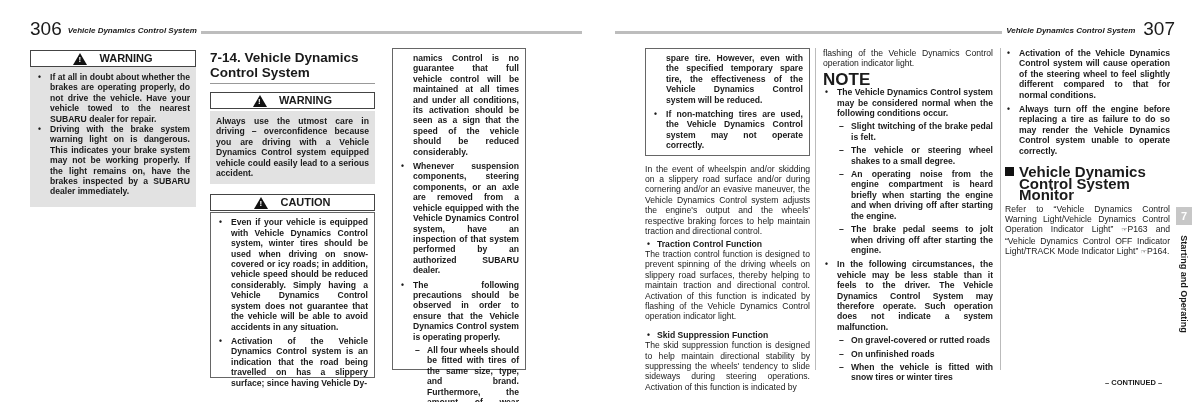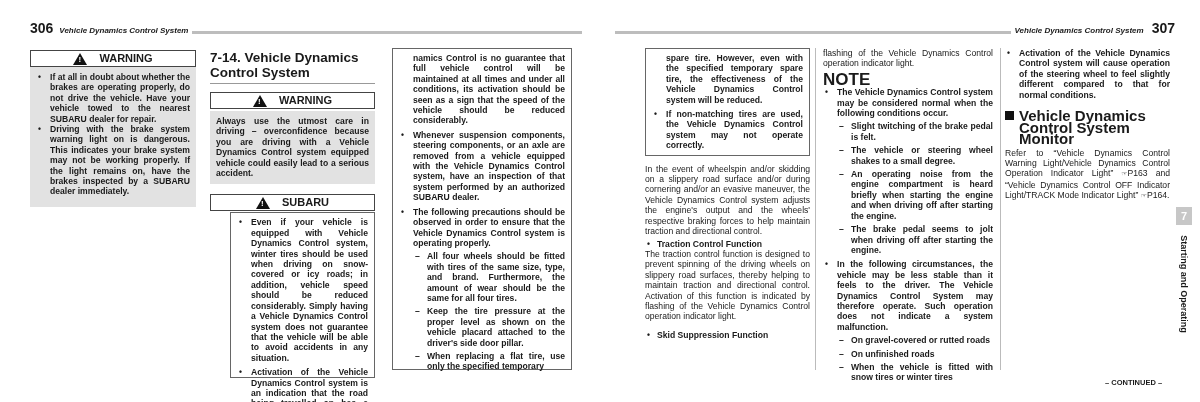--- a/index.html
+++ b/index.html
@@ -2,21 +2,21 @@
 <html><head>
 <meta charset="utf-8">
 <style>
   * { box-sizing: border-box; margin: 0; padding: 0; }
   html, body { width: 1200px; height: 402px; background: #fff; overflow: hidden; }
   body { font-family: "Liberation Sans", sans-serif; color: #1a1a1a; position: relative; }
 
   .page-header { position: absolute; top: 20px; height: 16px; display: flex; align-items: flex-end; }
   .left-header { left: 30px; width: 552px; }
   .right-header { left: 615px; width: 560px; justify-content: flex-end; }
-  .pg-num { font-size: 14px; font-weight: bold; line-height: 15px; }
+  .pg-num { font-size: 19px; font-weight: normal; line-height: 15px; }
   .pg-title { font-size: 8px; font-style: italic; font-weight: bold; line-height: 9px; padding-bottom: 1px; }
   .hdr-bar { flex: 1; height: 3px; background: #bdbdbd; margin-bottom: 2px; }
   .left-header .pg-title { margin: 0 4px 0 6px; }
   .right-header .pg-title { margin: 0 8px 0 4px; }
 
   .col { position: absolute; font-size: 8.6px; line-height: 10.4px; }
   .bold { font-weight: bold; }
   .box-head { border: 1px solid #444; background: #fff; text-align: center; font-size: 11px; font-weight: bold; height: 17px; line-height: 15px; display: flex; align-items: center; justify-content: center; gap: 12px; }
   .warn-body { background: #e2e2e2; padding: 5px 6px 6px 6px; font-weight: bold; text-align: justify; }
   .caution-body { border: 1px solid #666; padding: 4px 6px 4px 6px; font-weight: bold; text-align: justify; background: #fff; }
@@ -74,32 +74,32 @@
   <div>
     <div class="box-head">
       <span class="tri"></span>
       <span>WARNING</span>
     </div>
     <div class="warn-body" style="margin-top:2px;">Always use the utmost care in driving – overconfidence because you are driving with a Vehicle Dynamics Control system equipped vehicle could easily lead to a serious accident.</div>
   </div>
   <div style="margin-top:10px;">
     <div class="box-head">
       <span class="tri"></span>
-      <span>SUBARU</span>
+      <span>CAUTION</span>
     </div>
-    <div class="caution-body" style="margin-top:1px; height:166px;margin-left:20px;">
+    <div class="caution-body" style="margin-top:1px; height:166px;">
       <ul class="blt">
         <li>Even if your vehicle is equipped with Vehicle Dynamics Control system, winter tires should be used when driving on snow-covered or icy roads; in addition, vehicle speed should be reduced considerably. Simply having a Vehicle Dynamics Control system does not guarantee that the vehicle will be able to avoid accidents in any situation.</li>
         <li>Activation of the Vehicle Dynamics Control system is an indication that the road being travelled on has a slippery surface; since having Vehicle Dy-</li>
       </ul>
     </div>
   </div>
 </div>
 
-<div class="col" style="left:392px; top:48px; width:180px;">
+<div class="col" style="left:392px; top:48px; width:134px;">
   <div class="caution-body" style="height:322px; border-top:1px solid #666;">
     <div style="padding-left:14px; text-align:justify; margin-bottom:4px;">namics Control is no guarantee that full vehicle control will be maintained at all times and under all conditions, its activation should be seen as a sign that the speed of the vehicle should be reduced considerably.</div>
     <ul class="blt">
       <li>Whenever suspension components, steering components, or an axle are removed from a vehicle equipped with the Vehicle Dynamics Control system, have an inspection of that system performed by an authorized SUBARU dealer.</li>
       <li>
         <span>The following precautions should be observed in order to ensure that the Vehicle Dynamics Control system is operating properly.</span>
         <ul class="dash">
           <li>All four wheels should be fitted with tires of the same size, type, and brand. Furthermore, the amount of wear should be the same for all four tires.</li>
           <li>Keep the tire pressure at the proper level as shown on the vehicle placard attached to the driver's side door pillar.</li>
           <li>When replacing a flat tire, use only the specified temporary</li>
@@ -119,20 +119,21 @@
   <div class="caution-body" style="border-top:1px solid #666;">
     <div style="padding-left:14px; text-align:justify; margin-bottom:4px;">spare tire. However, even with the specified temporary spare tire, the effectiveness of the Vehicle Dynamics Control system will be reduced.</div>
     <ul class="blt">
       <li style="margin-bottom:0">If non-matching tires are used, the Vehicle Dynamics Control system may not operate correctly.</li>
     </ul>
   </div>
   <div class="para" style="margin-top:8px;">In the event of wheelspin and/or skidding on a slippery road surface and/or during cornering and/or an evasive maneuver, the Vehicle Dynamics Control system adjusts the engine's output and the wheels' respective braking forces to help maintain traction and directional control.</div>
   <div class="subhead" style="margin-top:2px;">Traction Control Function</div>
   <div class="para">The traction control function is designed to prevent spinning of the driving wheels on slippery road surfaces, thereby helping to maintain traction and directional control. Activation of this function is indicated by flashing of the Vehicle Dynamics Control operation indicator light.</div>
   <div class="subhead" style="margin-top:8px;">Skid Suppression Function</div>
+  <div class="para">The skid suppression function is designed to help maintain directional stability by suppressing the wheels' tendency to slide sideways during steering operations. Activation of this function is indicated by</div>
 </div>
 
 <div class="vline" style="left:815px; top:48px; height:322px;"></div>
 
 <div class="col" style="left:823px; top:48px; width:170px;">
   <div class="para">flashing of the Vehicle Dynamics Control operation indicator light.</div>
   <div class="note-title">NOTE</div>
   <ul class="blt bold">
     <li>
       <span>The Vehicle Dynamics Control system may be considered normal when the following conditions occur.</span>
@@ -152,20 +153,21 @@
       </ul>
     </li>
   </ul>
 </div>
 
 <div class="vline" style="left:1000px; top:48px; height:322px;"></div>
 
 <div class="col" style="left:1005px; top:48px; width:165px;">
   <ul class="blt bold">
     <li>Activation of the Vehicle Dynamics Control system will cause operation of the steering wheel to feel slightly different compared to that for normal conditions.</li>
+    <li>Always turn off the engine before replacing a tire as failure to do so may render the Vehicle Dynamics Control system unable to operate correctly.</li>
   </ul>
   <div class="monitor-title">
     <span class="sq"></span>
     <span>Vehicle Dynamics Control System Monitor</span>
   </div>
   <div class="para">
     <span>Refer to “Vehicle Dynamics Control Warning Light/Vehicle Dynamics Control Operation Indicator Light” </span><span class="ref-icon">☞</span><span>P163</span><span> and “Vehicle Dynamics Control OFF Indicator Light/TRACK Mode Indicator Light” </span><span class="ref-icon">☞</span><span>P164</span><span>.</span>
   </div>
 </div>
 

